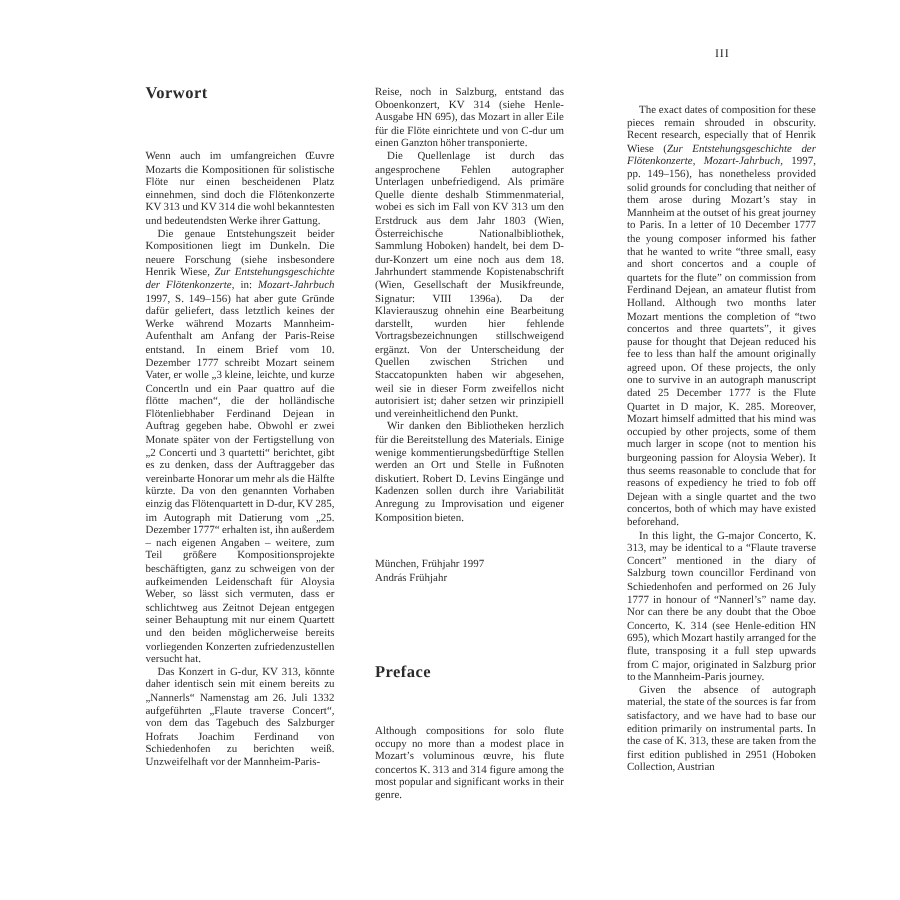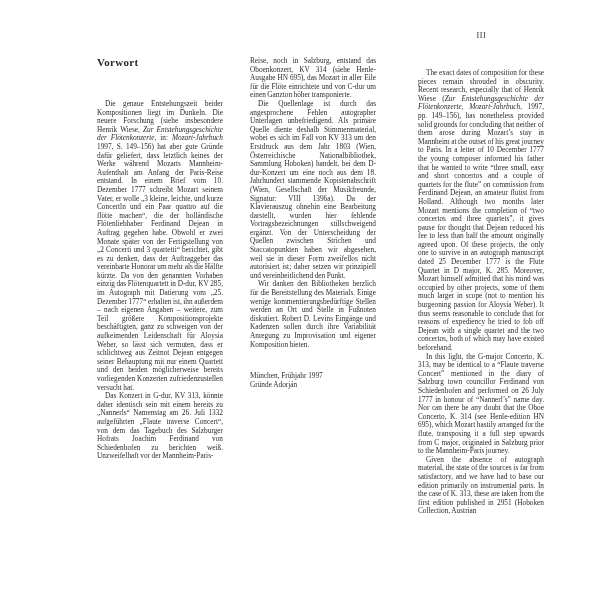--- a/index.html
+++ b/index.html
@@ -54,33 +54,38 @@
   }
   .preface-block .section-heading { margin-bottom: 28px; font-weight: bold; }
 </style>
 </head>
 <body style="background: rgb(255, 255, 255); color: rgb(43, 43, 43);">
 
 <div class="page-number">III</div>
 
 <div class="col" id="col1">
   <h1 class="section-heading">Vorwort</h1>
+  <p>Wenn auch im umfangreichen Œuvre Mozarts die Kompositionen für solistische Flöte nur einen bescheidenen Platz einnehmen, sind doch die Flötenkonzerte KV 313 und KV 314 die wohl bekanntesten und bedeutendsten Werke ihrer Gattung.</p>
   <p class="indent">Die genaue Entstehungszeit beider Kompositionen liegt im Dunkeln. Die neuere Forschung (siehe insbesondere Henrik Wiese, <i>Zur Entstehungsgeschichte der Flötenkonzerte</i>, in: <i>Mozart-Jahrbuch</i> 1997, S. 149–156) hat aber gute Gründe dafür geliefert, dass letztlich keines der Werke während Mozarts Mannheim-Aufenthalt am Anfang der Paris-Reise entstand. In einem Brief vom 10. Dezember 1777 schreibt Mozart seinem Vater, er wolle „3 kleine, leichte, und kurze Concertln und ein Paar quattro auf die flötte machen“, die der holländische Flötenliebhaber Ferdinand Dejean in Auftrag gegeben habe. Obwohl er zwei Monate später von der Fertigstellung von „2 Concerti und 3 quartetti“ berichtet, gibt es zu denken, dass der Auftraggeber das vereinbarte Honorar um mehr als die Hälfte kürzte. Da von den genannten Vorhaben einzig das Flötenquartett in D-dur, KV 285, im Autograph mit Datierung vom „25. Dezember 1777“ erhalten ist, ihn außerdem – nach eigenen Angaben – weitere, zum Teil größere Kompositionsprojekte beschäftigten, ganz zu schweigen von der aufkeimenden Leidenschaft für Aloysia Weber, so lässt sich vermuten, dass er schlichtweg aus Zeitnot Dejean entgegen seiner Behauptung mit nur einem Quartett und den beiden möglicherweise bereits vorliegenden Konzerten zufriedenzustellen versucht hat.</p>
   <p class="indent">Das Konzert in G-dur, KV 313, könnte daher identisch sein mit einem bereits zu „Nannerls“ Namenstag am 26. Juli 1332 aufgeführten „Flaute traverse Concert“, von dem das Tagebuch des Salzburger Hofrats Joachim Ferdinand von Schiedenhofen zu berichten weiß. Unzweifelhaft vor der Mannheim-Paris-</p>
 </div>
 
 <div class="col" id="col2">
   <p>Reise, noch in Salzburg, entstand das Oboenkonzert, KV 314 (siehe Henle-Ausgabe HN 695), das Mozart in aller Eile für die Flöte einrichtete und von C-dur um einen Ganzton höher transponierte.</p>
   <p class="indent">Die Quellenlage ist durch das angesprochene Fehlen autographer Unterlagen unbefriedigend. Als primäre Quelle diente deshalb Stimmenmaterial, wobei es sich im Fall von KV 313 um den Erstdruck aus dem Jahr 1803 (Wien, Österreichische Nationalbibliothek, Sammlung Hoboken) handelt, bei dem D-dur-Konzert um eine noch aus dem 18. Jahrhundert stammende Kopistenabschrift (Wien, Gesellschaft der Musikfreunde, Signatur: VIII 1396a). Da der Klavierauszug ohnehin eine Bearbeitung darstellt, wurden hier fehlende Vortragsbezeichnungen stillschweigend ergänzt. Von der Unterscheidung der Quellen zwischen Strichen und Staccatopunkten haben wir abgesehen, weil sie in dieser Form zweifellos nicht autorisiert ist; daher setzen wir prinzipiell und vereinheitlichend den Punkt.</p>
   <p class="indent">Wir danken den Bibliotheken herzlich für die Bereitstellung des Materials. Einige wenige kommentierungsbedürftige Stellen werden an Ort und Stelle in Fußnoten diskutiert. Robert D. Levins Eingänge und Kadenzen sollen durch ihre Variabilität Anregung zu Improvisation und eigener Komposition bieten.</p>
 
   <div class="sig-block">
     <div>München, Frühjahr 1997</div>
-    <div>Gründe Adorján</div>
+    <div>András Frühjahr</div>
   </div>
 
+  <div class="preface-block">
+    <h1 class="section-heading">Preface</h1>
+    <p>Although compositions for solo flute occupy no more than a modest place in Mozart’s voluminous œuvre, his flute concertos K. 313 and 314 figure among the most popular and significant works in their genre.</p>
+  </div>
 </div>
 
 <div class="col" id="col3">
   <p class="indent">The exact dates of composition for these pieces remain shrouded in obscurity. Recent research, especially that of Henrik Wiese (<i>Zur Entstehungsgeschichte der Flötenkonzerte</i>, <i>Mozart-Jahrbuch</i>, 1997, pp. 149–156), has nonetheless provided solid grounds for concluding that neither of them arose during Mozart’s stay in Mannheim at the outset of his great journey to Paris. In a letter of 10 December 1777 the young composer informed his father that he wanted to write “three small, easy and short concertos and a couple of quartets for the flute” on commission from Ferdinand Dejean, an amateur flutist from Holland. Although two months later Mozart mentions the completion of “two concertos and three quartets”, it gives pause for thought that Dejean reduced his fee to less than half the amount originally agreed upon. Of these projects, the only one to survive in an autograph manuscript dated 25 December 1777 is the Flute Quartet in D major, K. 285. Moreover, Mozart himself admitted that his mind was occupied by other projects, some of them much larger in scope (not to mention his burgeoning passion for Aloysia Weber). It thus seems reasonable to conclude that for reasons of expediency he tried to fob off Dejean with a single quartet and the two concertos, both of which may have existed beforehand.</p>
   <p class="indent">In this light, the G-major Concerto, K. 313, may be identical to a “Flaute traverse Concert” mentioned in the diary of Salzburg town councillor Ferdinand von Schiedenhofen and performed on 26 July 1777 in honour of “Nannerl’s” name day. Nor can there be any doubt that the Oboe Concerto, K. 314 (see Henle-edition HN 695), which Mozart hastily arranged for the flute, transposing it a full step upwards from C major, originated in Salzburg prior to the Mannheim-Paris journey.</p>
   <p class="indent">Given the absence of autograph material, the state of the sources is far from satisfactory, and we have had to base our edition primarily on instrumental parts. In the case of K. 313, these are taken from the first edition published in 2951 (Hoboken Collection, Austrian</p>
 </div>
 
 </body></html>

